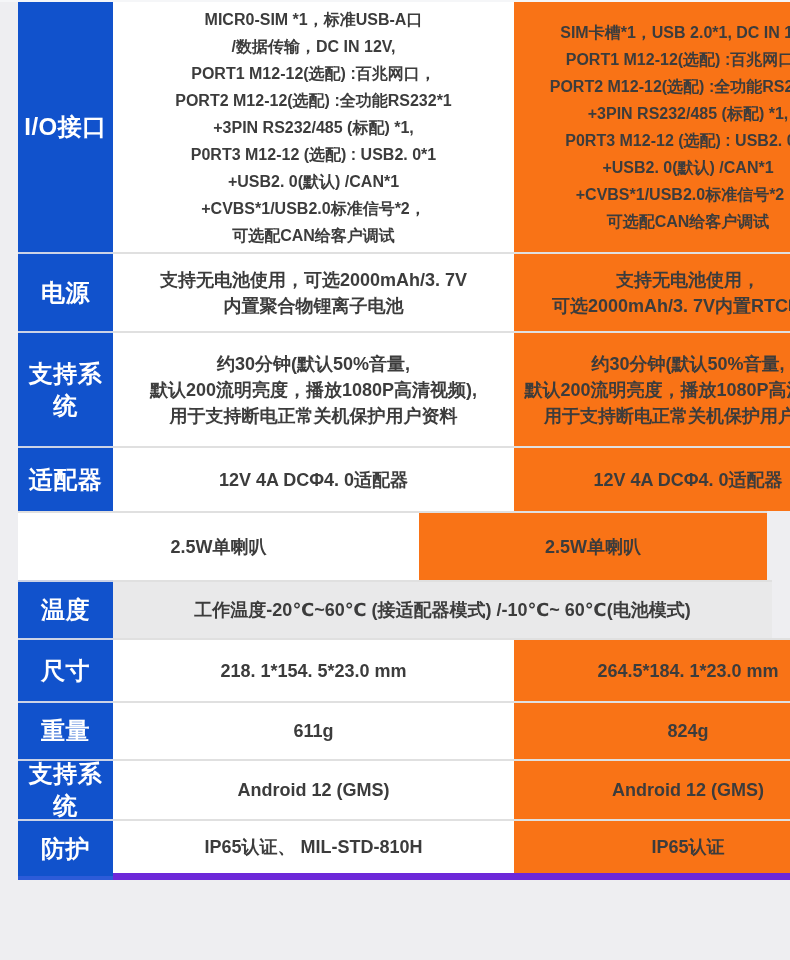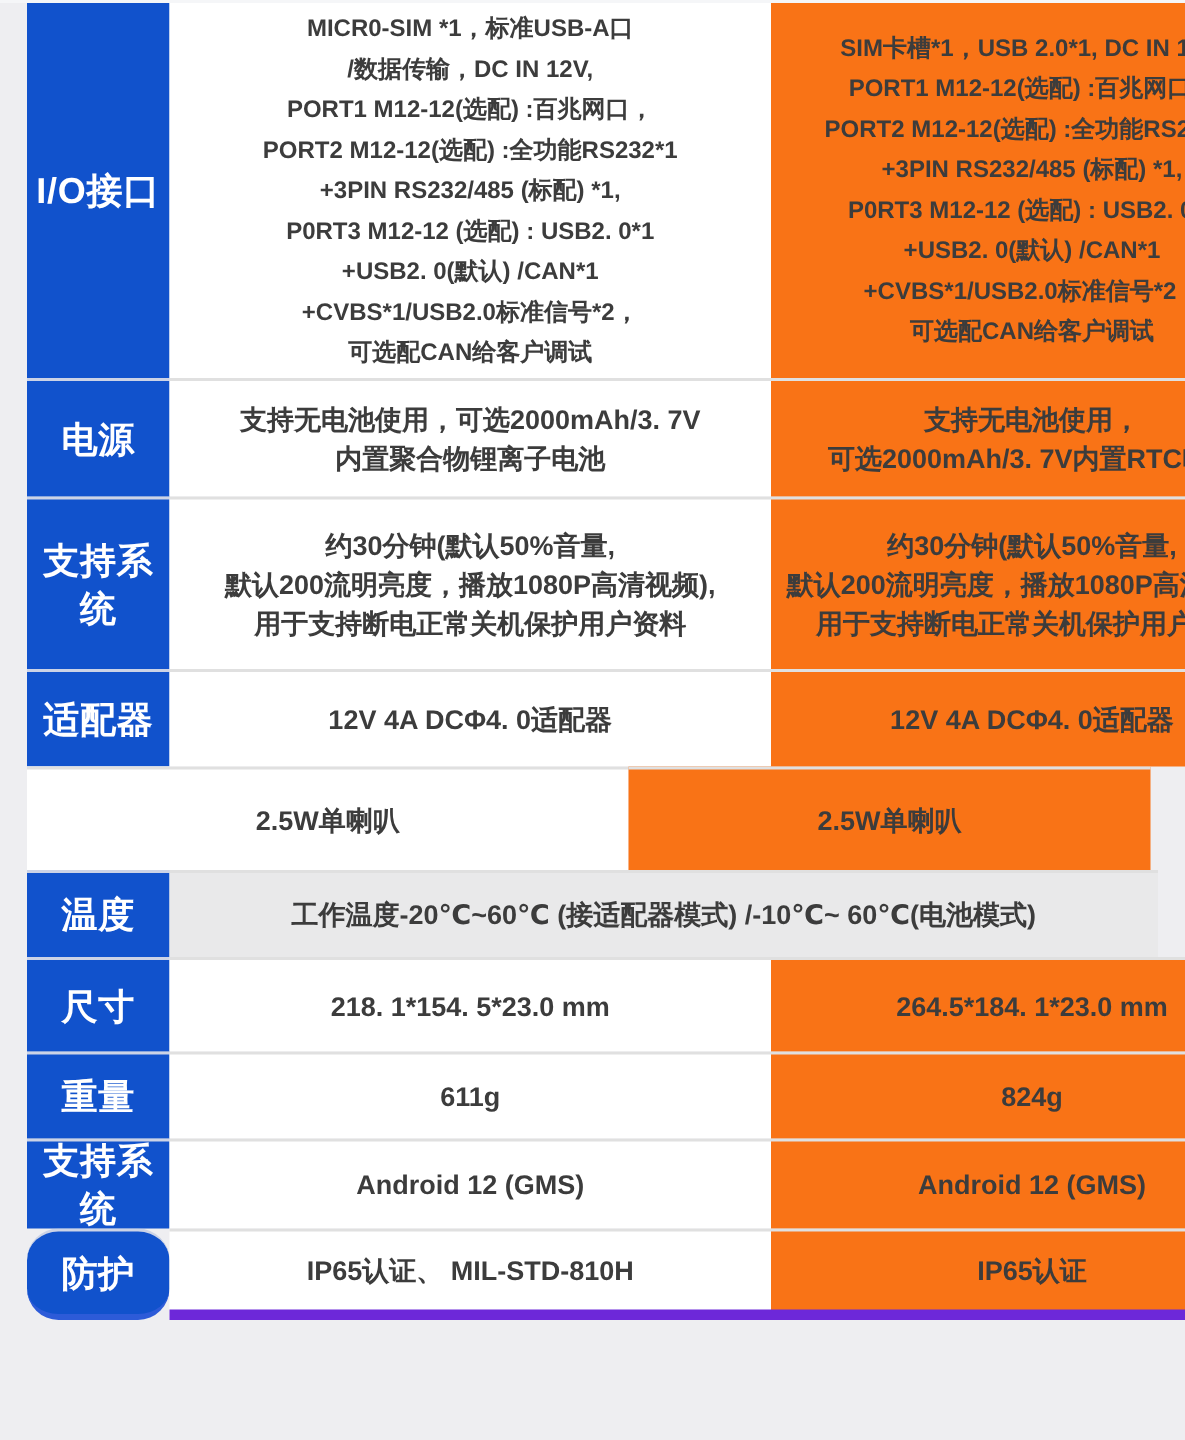--- a/index.html
+++ b/index.html
@@ -35,21 +35,21 @@
   .c-merged{width:659px;background:#e9e9ea;}
   .c1,.c2,.c-merged{
     color:#3c3c3c;font-weight:700;
     font-size:18px;line-height:26px;
   }
   .row-io .c1,.row-io .c2{line-height:27px;font-size:16px;}
   .row + .row .label{border-top:2px solid #ccd3e6;}
   .row + .row .c1,
   .row + .row .c2,
   .row + .row .c-merged{border-top:2px solid #e0e0e0;}
-  .row:last-child .label{border-bottom:4px solid #2d5bd8;border-radius:21px;}
+  .row:last-child .label{border-bottom:4px solid #2d5bd8;}
   .row:last-child .c1,
   .row:last-child .c2{border-bottom:7px solid #6d28d9;}
 </style>
 </head>
 <body>
 
 <div class="topline"></div>
 
 <div class="spec-table">
 

